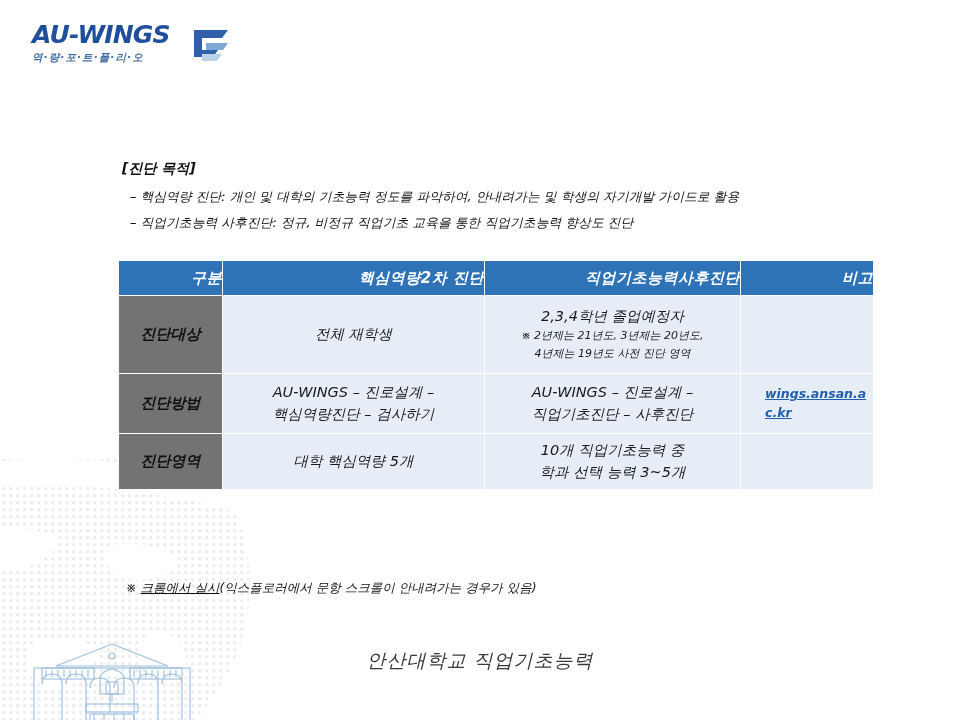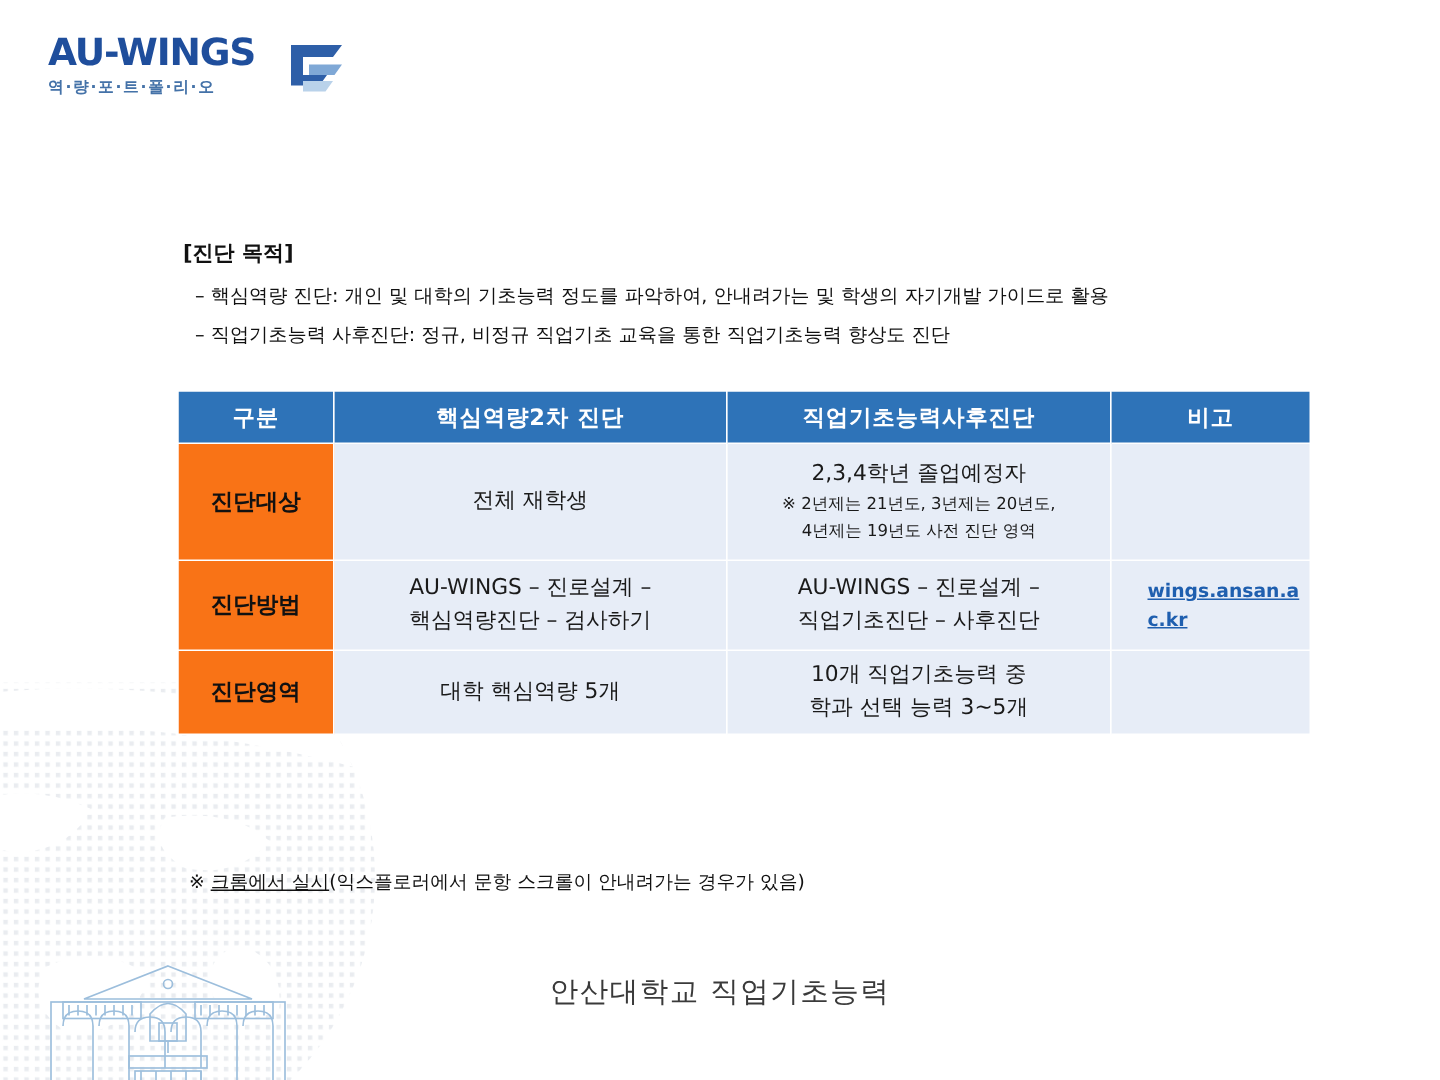--- a/index.html
+++ b/index.html
@@ -10,20 +10,21 @@
   }
   body {
     font-family: "DejaVu Sans", "Liberation Sans", sans-serif;
   }
   #slide {
     position: relative;
     width: 960px;
     height: 720px;
     background: #ffffff;
     overflow: hidden;
+    font-style: italic;
   }
 
   
   .bg-globe {
     position: absolute;
     left: -90px;
     top: 395px;
     width: 420px;
     height: 330px;
     pointer-events: none;
@@ -121,23 +122,24 @@
     vertical-align: middle;
     text-align: center;
   }
   .tbl thead th {
     background: #2E73B8;
     color: #ffffff;
     font-size: 15px;
     font-weight: bold;
     height: 34px;
     letter-spacing: 0.5px;
+    text-align: right;
   }
   .col-label {
-    background: #f97316;
+    background: #737373;
     color: #111111;
     font-size: 15px;
     font-weight: bold;
     width: 104px;
   }
   .cell {
     background: #E7EDF7;
     color: #1a1a1a;
     font-size: 14px;
   }

